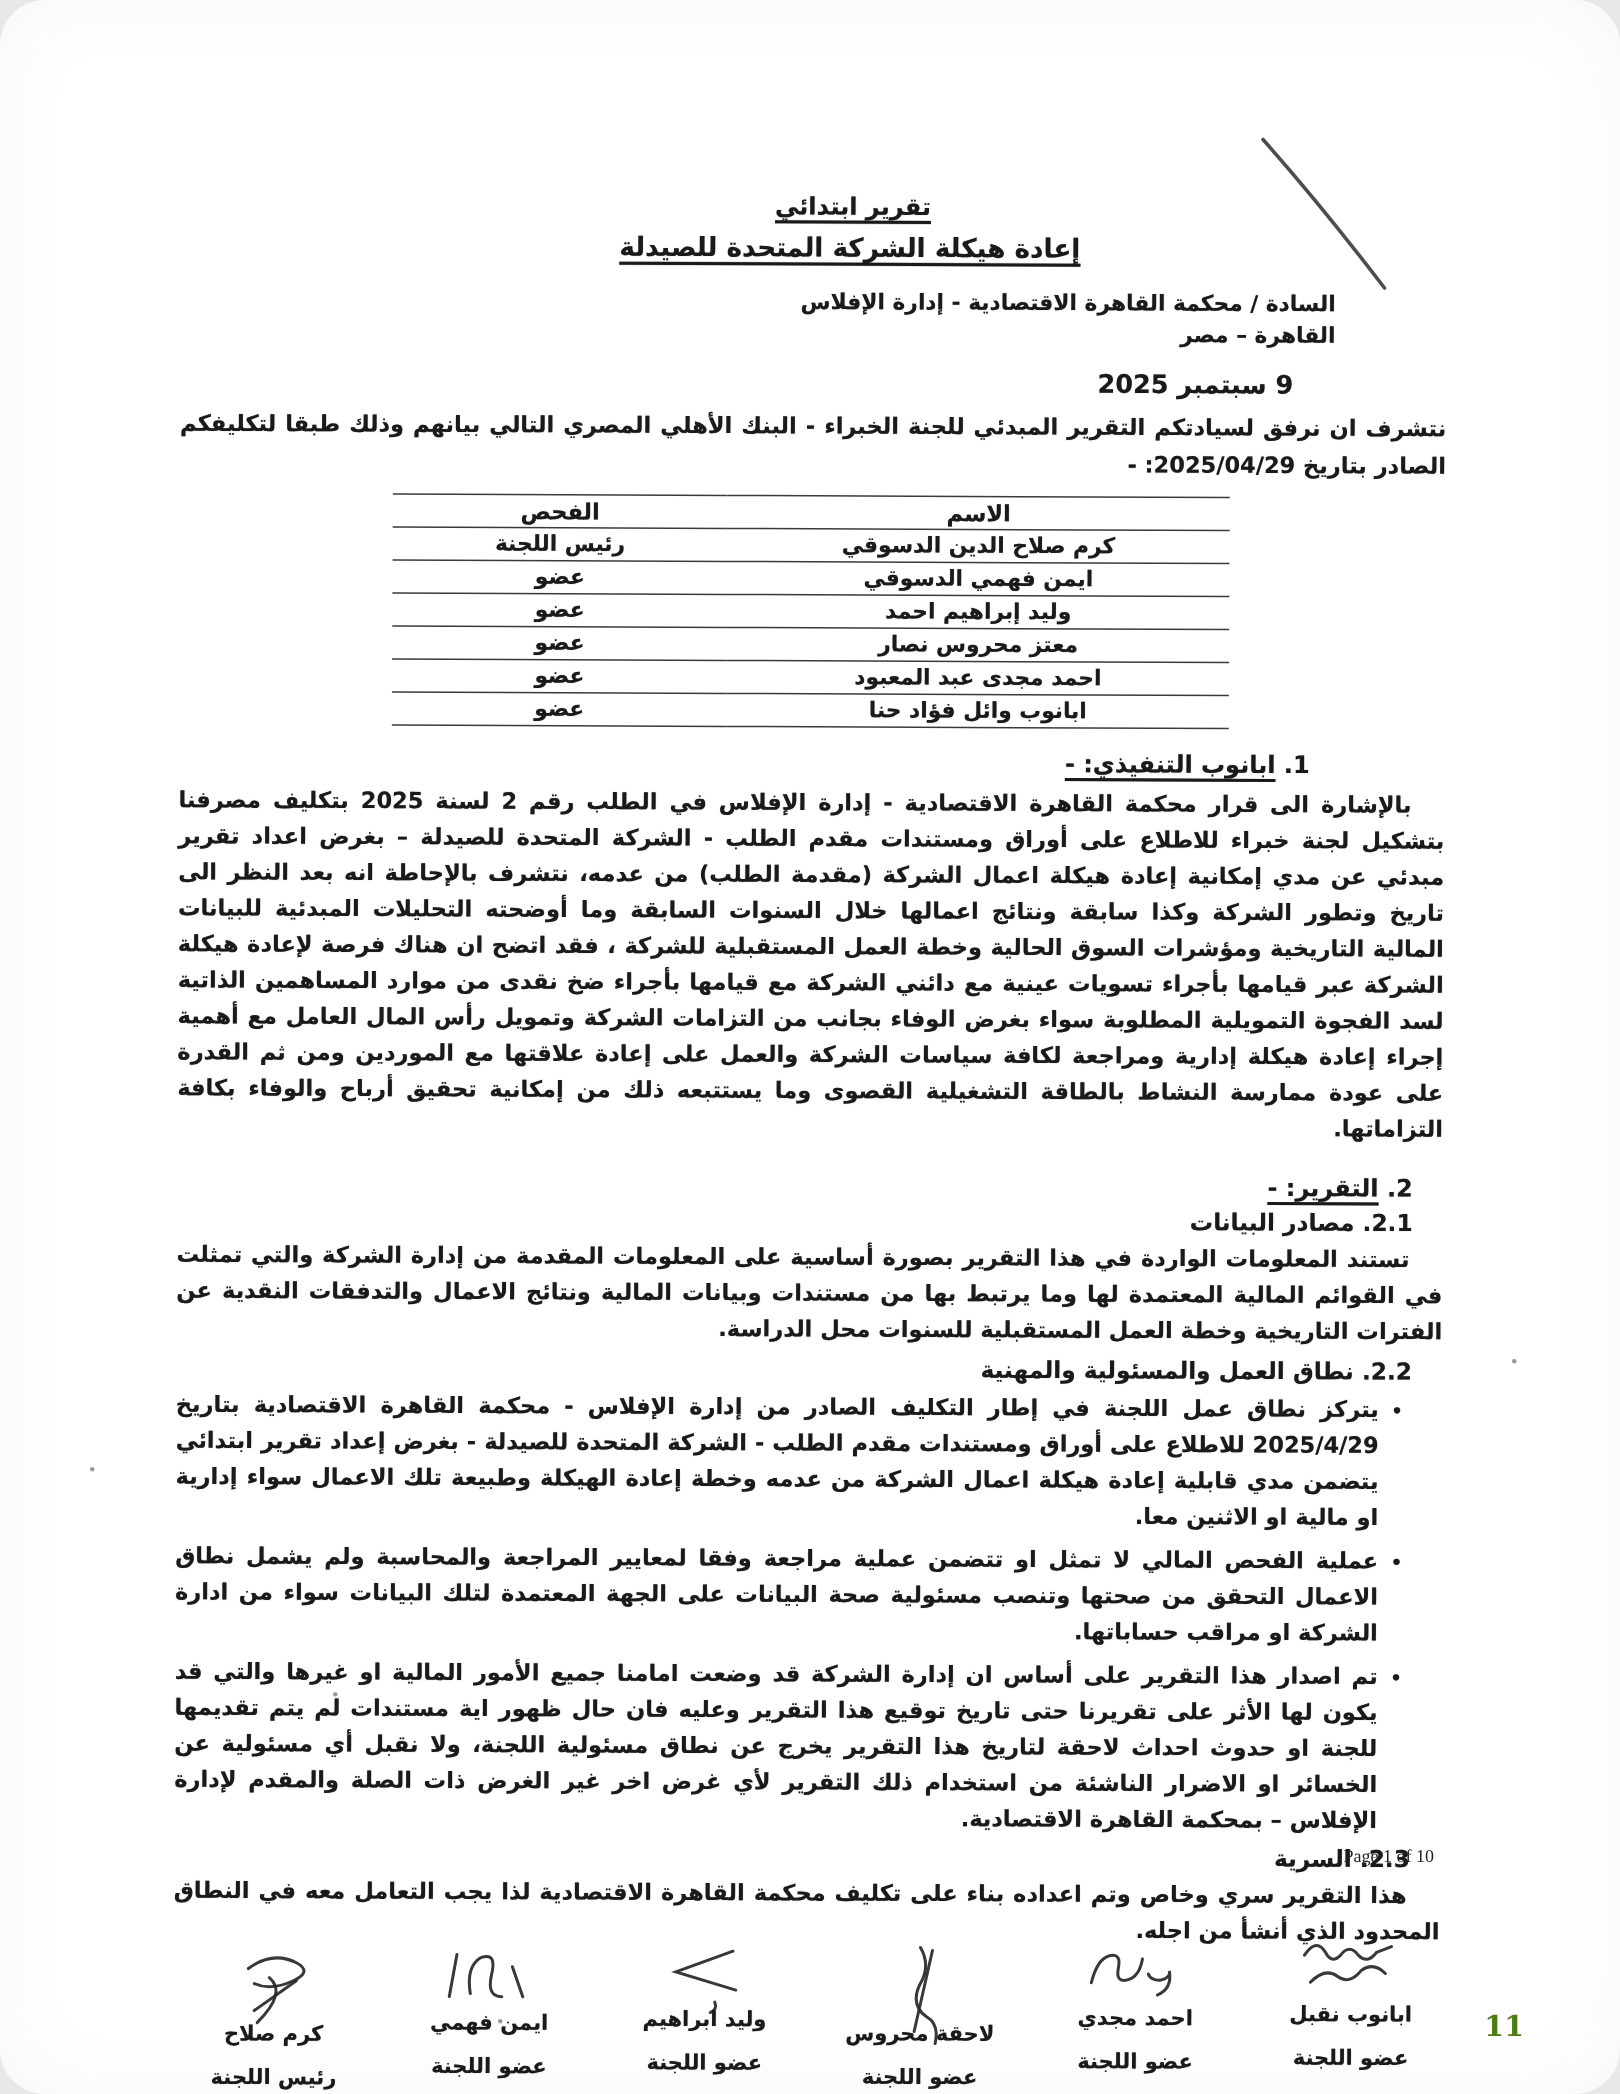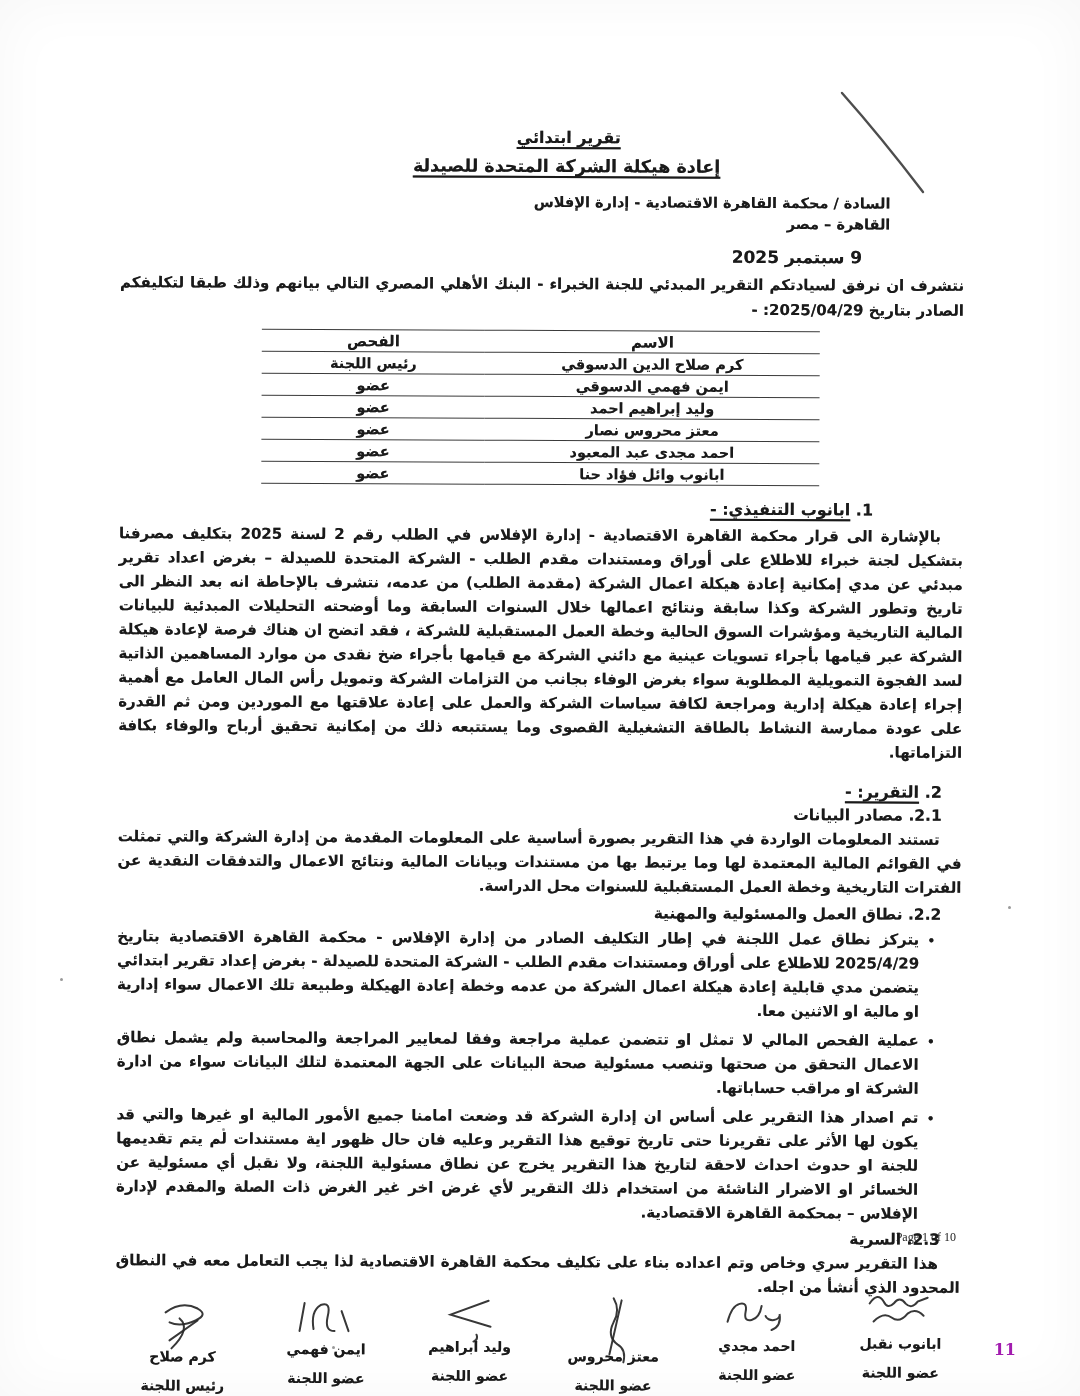--- a/index.html
+++ b/index.html
@@ -2,20 +2,21 @@
 <html lang="ar"><head>
 <meta charset="utf-8">
 <style>
   html,body { margin:0; padding:0; background:#e8e8e8; }
   .page {
     position:relative; width:1080px; height:1396px; margin:0 auto;
     background:#ffffff; overflow:hidden;
     box-shadow: inset 0 0 60px rgba(0,0,0,0.035);
     font-family:"DejaVu Sans", sans-serif;
     color:#1a1a1a;
+    border-radius:30px;
   }
   .doc {
     position:absolute; top:128px; right:118px; width:844px;
     direction:rtl; text-align:right;
     transform:rotate(0.25deg);
     font-weight:bold;
     text-shadow:0 0 0.6px rgba(20,20,20,0.55);
   }
   .u { text-decoration:underline; text-underline-offset:4px; text-decoration-thickness:1.5px; }
 
@@ -60,21 +61,21 @@
   .sig-tall { margin-bottom:-20px; }
   .sig-name { font-size:14px; margin-top:2px; white-space:nowrap; }
   .sig-role { font-size:14px; margin-top:13px; white-space:nowrap; }
 
   .page-footer {
     position:absolute; top:1230px; right:124px; direction:ltr;
     font-family:"Liberation Serif", serif; font-size:12px; color:#222; font-weight:normal;
   }
   .corner-number {
     position:absolute; top:1340px; right:64px;
-    font-family:"DejaVu Serif", serif; font-weight:bold; font-size:16px; color:#a21caf;
+    font-family:"DejaVu Serif", serif; font-weight:bold; font-size:19px; color:#4d7c0f;
   }
   .pen-mark { position:absolute; left:828px; top:84px; }
   .speck { position:absolute; width:3px; height:3px; border-radius:50%; background:#9a9a9a; }
 </style>
 </head>
 <body>
 
 <div class="page">
 
   <svg class="pen-mark" width="110" height="118" viewBox="0 0 110 118">
@@ -185,21 +186,21 @@
         </svg>
         <div class="sig-name">احمد مجدي</div>
         <div class="sig-role">عضو اللجنة</div>
       </div>
 
       <div class="sig">
         <svg class="scribble sig-tall" width="60" height="72" viewBox="0 0 60 72">
           <path d="M30 4 q7 12 0 24 q-7 14 4 22 q9 5 6 18"></path>
           <path d="M38 6 L26 60"></path>
         </svg>
-        <div class="sig-name">معتز محروس</div>
+        <div class="sig-name">لاحقة محروس</div>
         <div class="sig-role">عضو اللجنة</div>
       </div>
 
       <div class="sig">
         <svg class="scribble" width="78" height="50" viewBox="0 0 78 50">
           <path d="M58 8 L20 22 L60 34"></path>
           <path d="M46 42 q2 5 -3 7"></path>
         </svg>
         <div class="sig-name">وليد ابراهيم</div>
         <div class="sig-role">عضو اللجنة</div>

